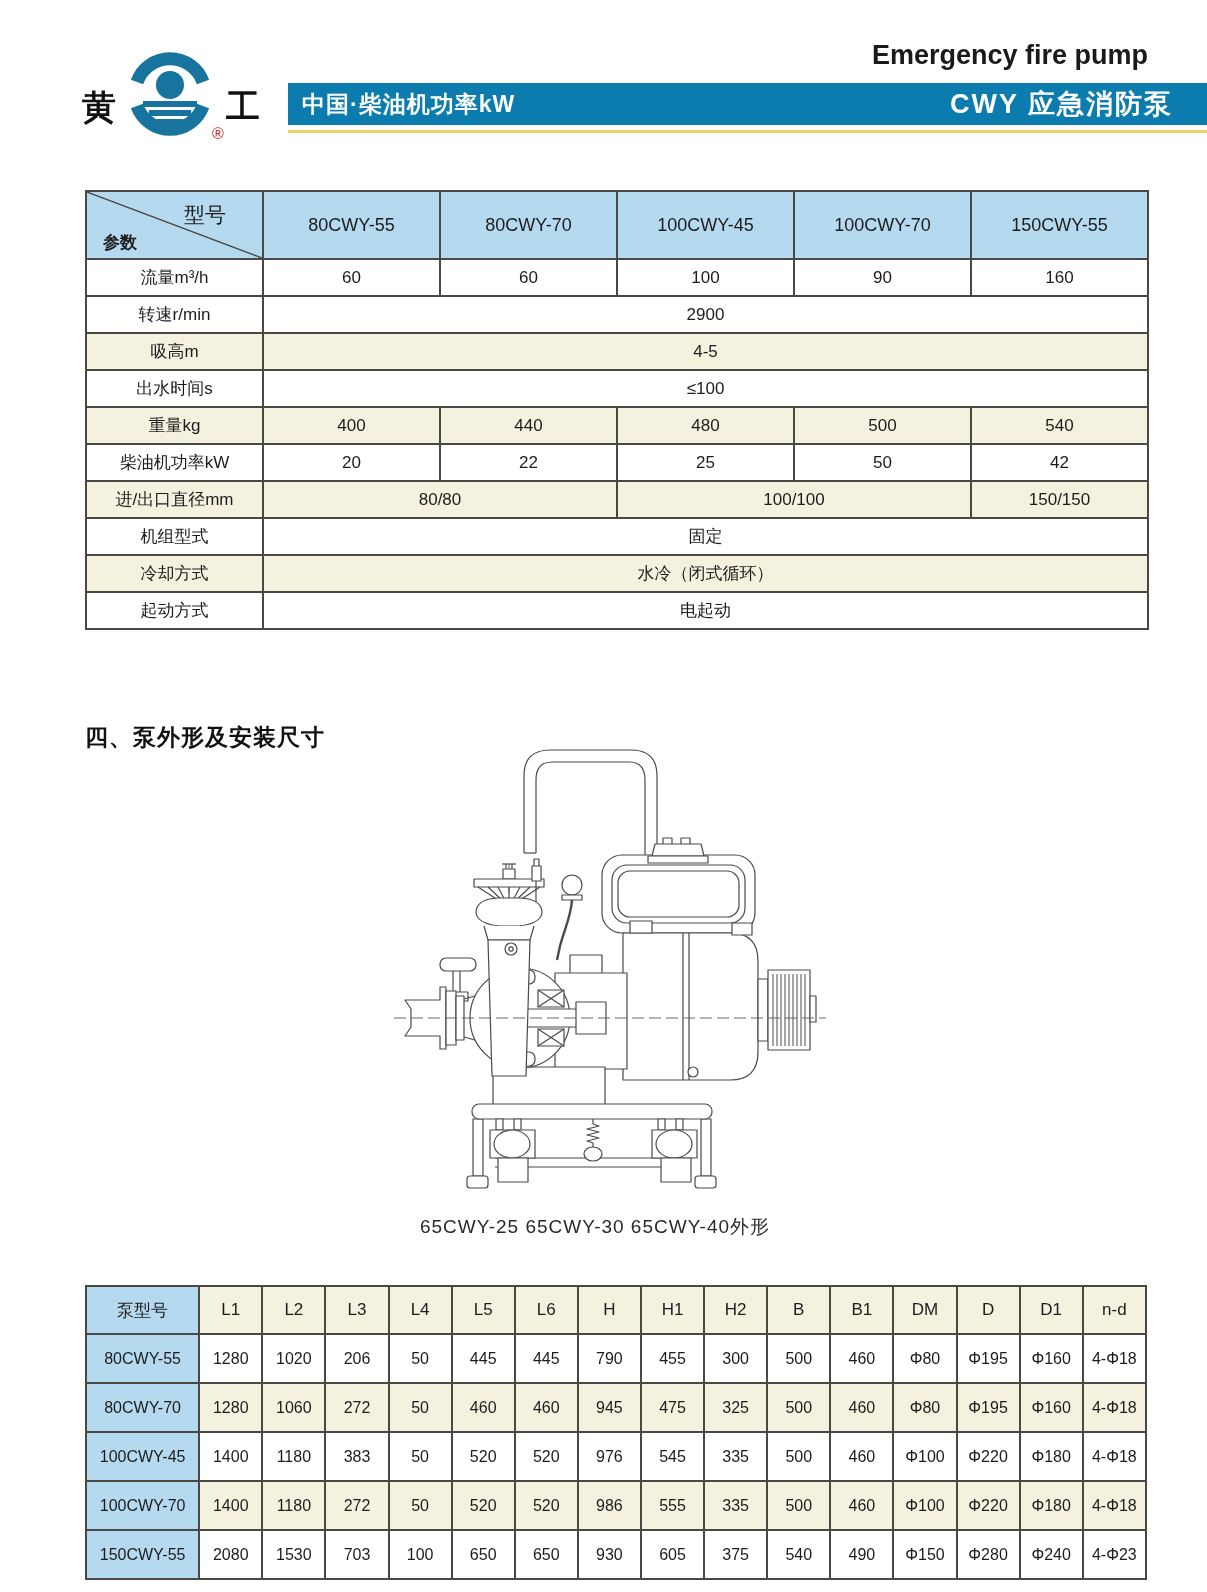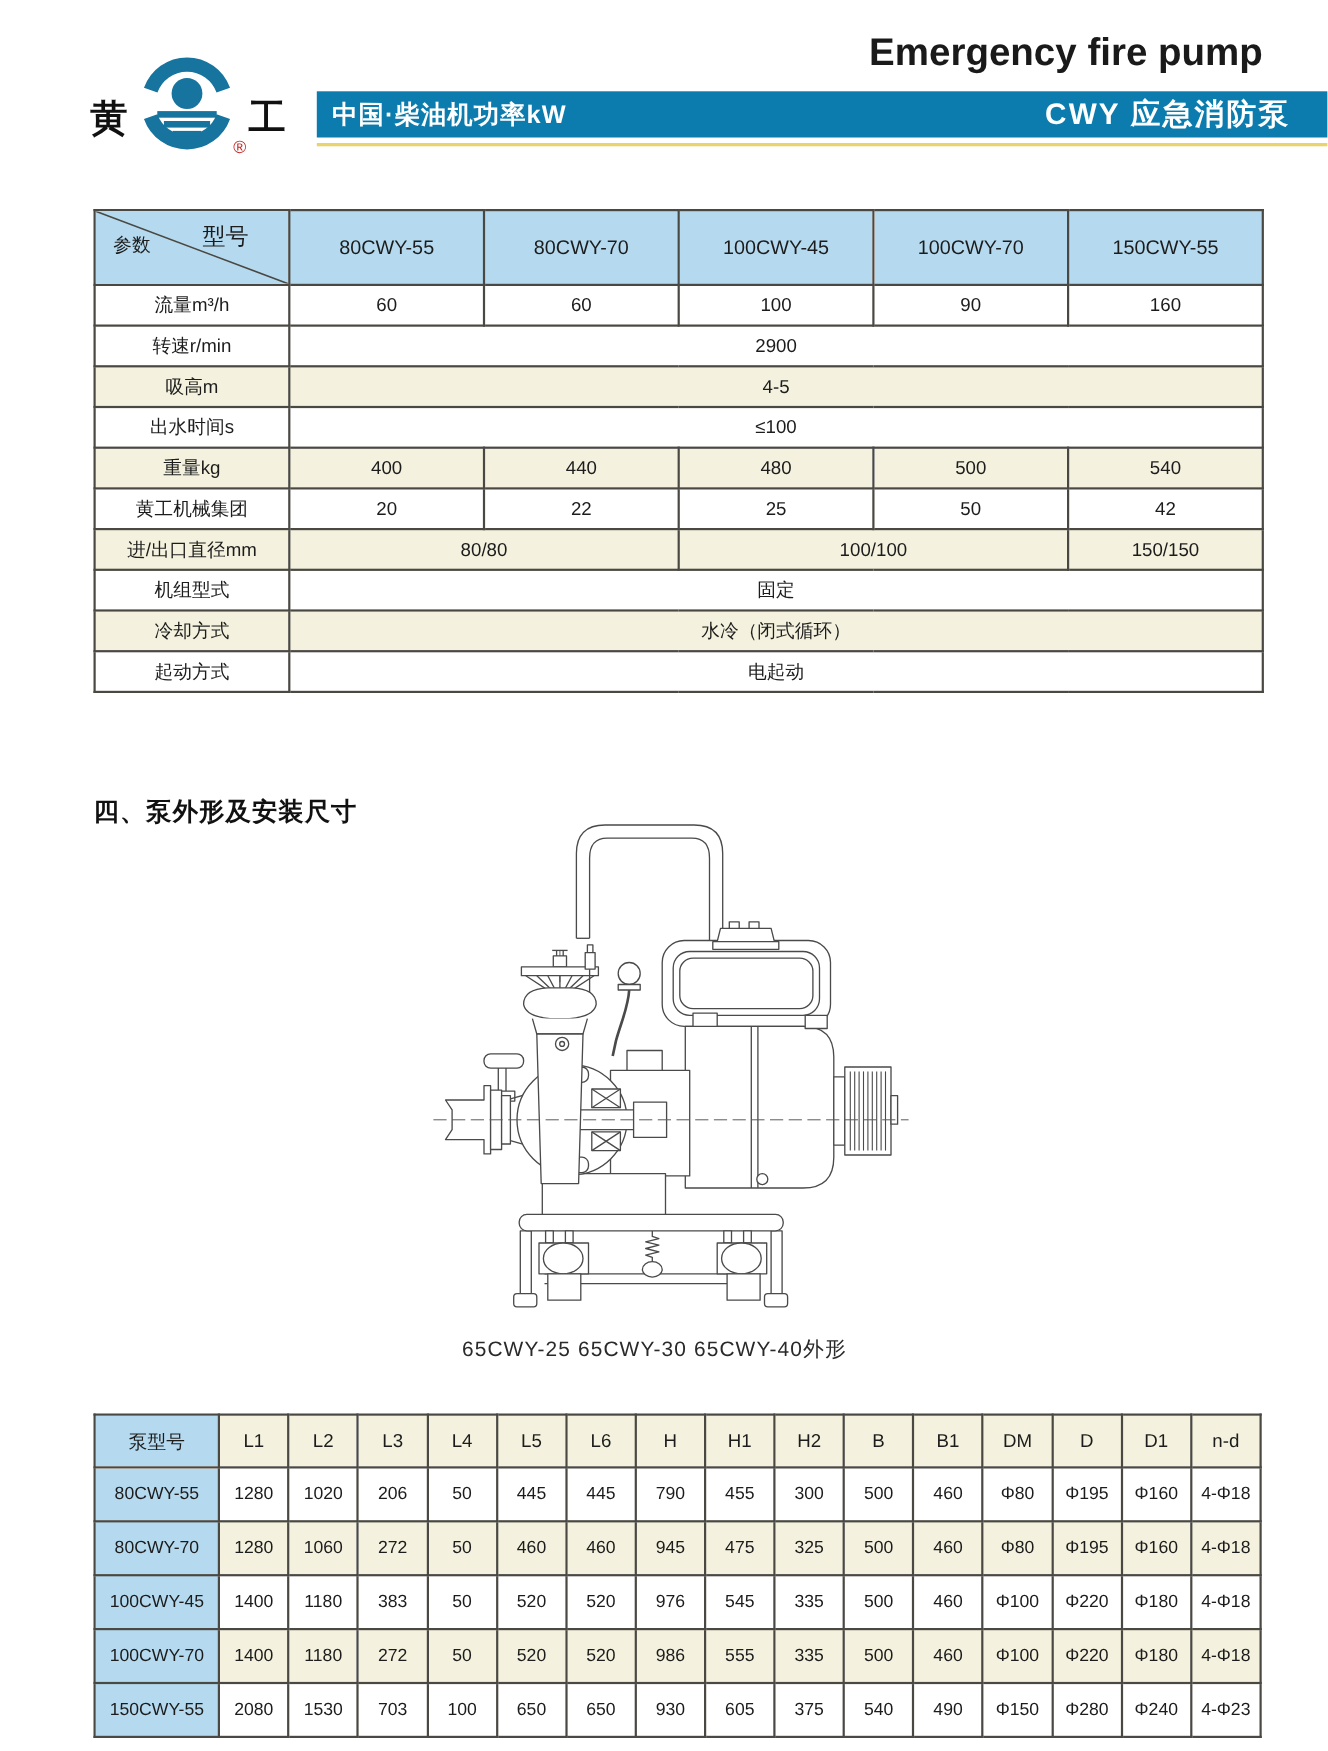--- a/index.html
+++ b/index.html
@@ -3,40 +3,40 @@
 <meta charset="utf-8">
 <style>
   html,body{margin:0;padding:0;background:#fff;}
   #page{position:relative;width:1207px;height:1592px;background:#fff;overflow:hidden;
         font-family:"Liberation Sans","DejaVu Sans",sans-serif;color:#1c1c1c;}
 
   
   .blue-bar{position:absolute;left:288px;top:83px;width:919px;height:42px;background:#0b7cad;}
   .company-name{position:absolute;left:302px;top:83px;height:42px;line-height:42px;
       font-size:23px;font-weight:bold;color:#fff;letter-spacing:1px;}
-  .product-en{position:absolute;right:59px;top:28px;font-size:35px;font-weight:bold;color:#1a1a1a;}
+  .product-en{position:absolute;right:59px;top:40px;font-size:27px;font-weight:bold;color:#1a1a1a;}
   .product-zh{position:absolute;right:34px;top:83px;height:42px;line-height:42px;
       font-size:27px;font-weight:bold;color:#fff;letter-spacing:2px;margin-left:18px;}
   .gold-line{position:absolute;left:288px;top:130px;width:919px;height:3px;background:#e8d36e;}
   .logo-svg{position:absolute;left:60px;top:35px;}
 
   
   table{border-collapse:collapse;table-layout:fixed;}
   td,th{border:2px solid #4a4842;text-align:center;vertical-align:middle;
         font-weight:normal;padding:0;overflow:hidden;}
   .c-blue{background:#b5daef;}
   .c-cream{background:#f4f2de;}
   #spec-table{position:absolute;left:85px;top:190px;width:1062px;font-size:17px;}
   #spec-table td{font-size:17px;}
   #dim-table{position:absolute;left:85px;top:1285px;width:1062px;}
   #dim-table td{font-size:16px;}
   .diag-cell{position:relative;}
   .diag-cell svg{position:absolute;left:0;top:0;width:100%;height:100%;}
   .corner-top{position:absolute;top:9px;right:36px;font-size:21px;}
-  .corner-bottom{position:absolute;bottom:24px;left:16px;font-size:17px;}
+  .corner-bottom{position:absolute;bottom:4px;left:16px;font-size:17px;font-weight:bold;}
 
   
   .section-title{position:absolute;left:85px;top:722px;font-size:23px;font-weight:bold;
       color:#111;letter-spacing:1px;}
   .figure-caption{position:absolute;left:375px;top:1214px;width:440px;text-align:center;
       font-size:19px;color:#2a2a2a;letter-spacing:1px;}
   .drawing-svg{position:absolute;left:380px;top:730px;}
 </style>
 </head>
 <body>
@@ -109,21 +109,21 @@
         </tr>
         <tr style="height:37px">
           <td class=" c-cream">重量kg</td>
           <td colspan="1" class=" c-cream">400</td>
           <td colspan="1" class=" c-cream">440</td>
           <td colspan="1" class=" c-cream">480</td>
           <td colspan="1" class=" c-cream">500</td>
           <td colspan="1" class=" c-cream">540</td>
         </tr>
         <tr style="height:37px">
-          <td class="">黄工机械集团</td>
+          <td class="">柴油机功率kW</td>
           <td colspan="1" class="">20</td>
           <td colspan="1" class="">22</td>
           <td colspan="1" class="">25</td>
           <td colspan="1" class="">50</td>
           <td colspan="1" class="">42</td>
         </tr>
         <tr style="height:37px">
           <td class=" c-cream">进/出口直径mm</td>
           <td colspan="2" class=" c-cream">80/80</td>
           <td colspan="2" class=" c-cream">100/100</td>

